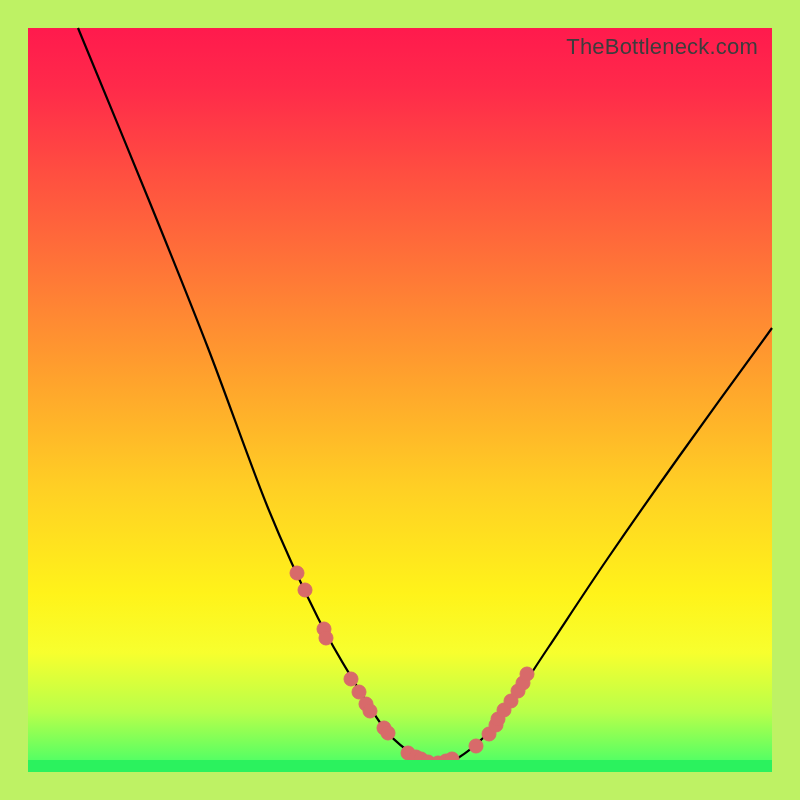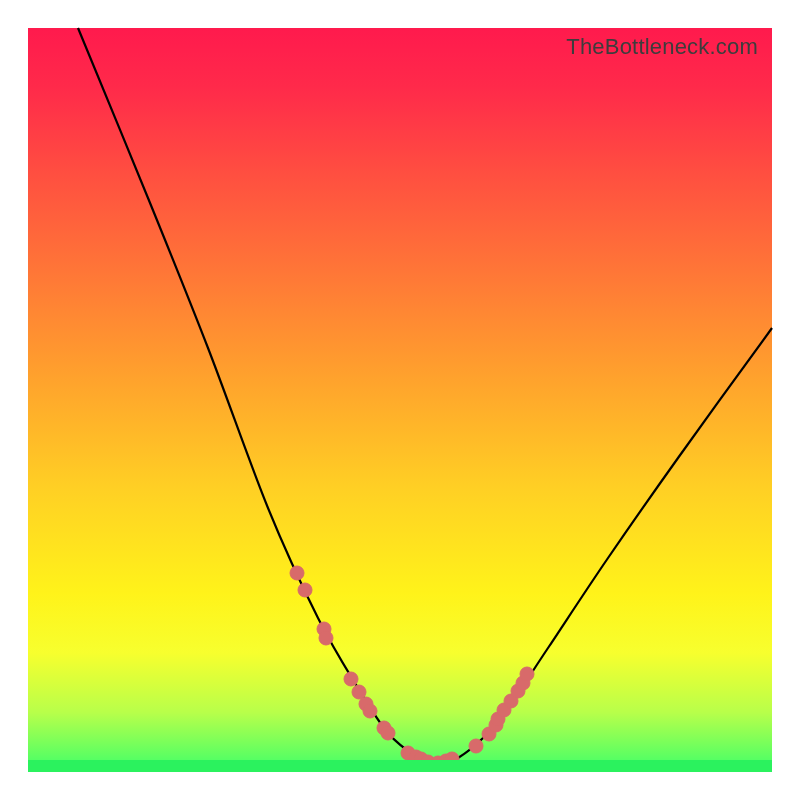--- a/index.html
+++ b/index.html
@@ -1,21 +1,21 @@
 <!DOCTYPE html>
 <html><head>
 <meta charset="utf-8">
 <style>
   * { margin: 0; padding: 0; box-sizing: border-box; }
   html, body { width: 800px; height: 800px; overflow: hidden; background: #000; }
   .frame {
     position: relative;
     width: 800px;
     height: 800px;
-    background: #ffffff;
+    background: #bef264;
   }
   .plot-area {
     position: absolute;
     left: 28px;
     top: 28px;
     width: 744px;
     height: 744px;
     background: linear-gradient(to bottom,
       #ff1a4d 0%,
       #ff2a4a 8%,

